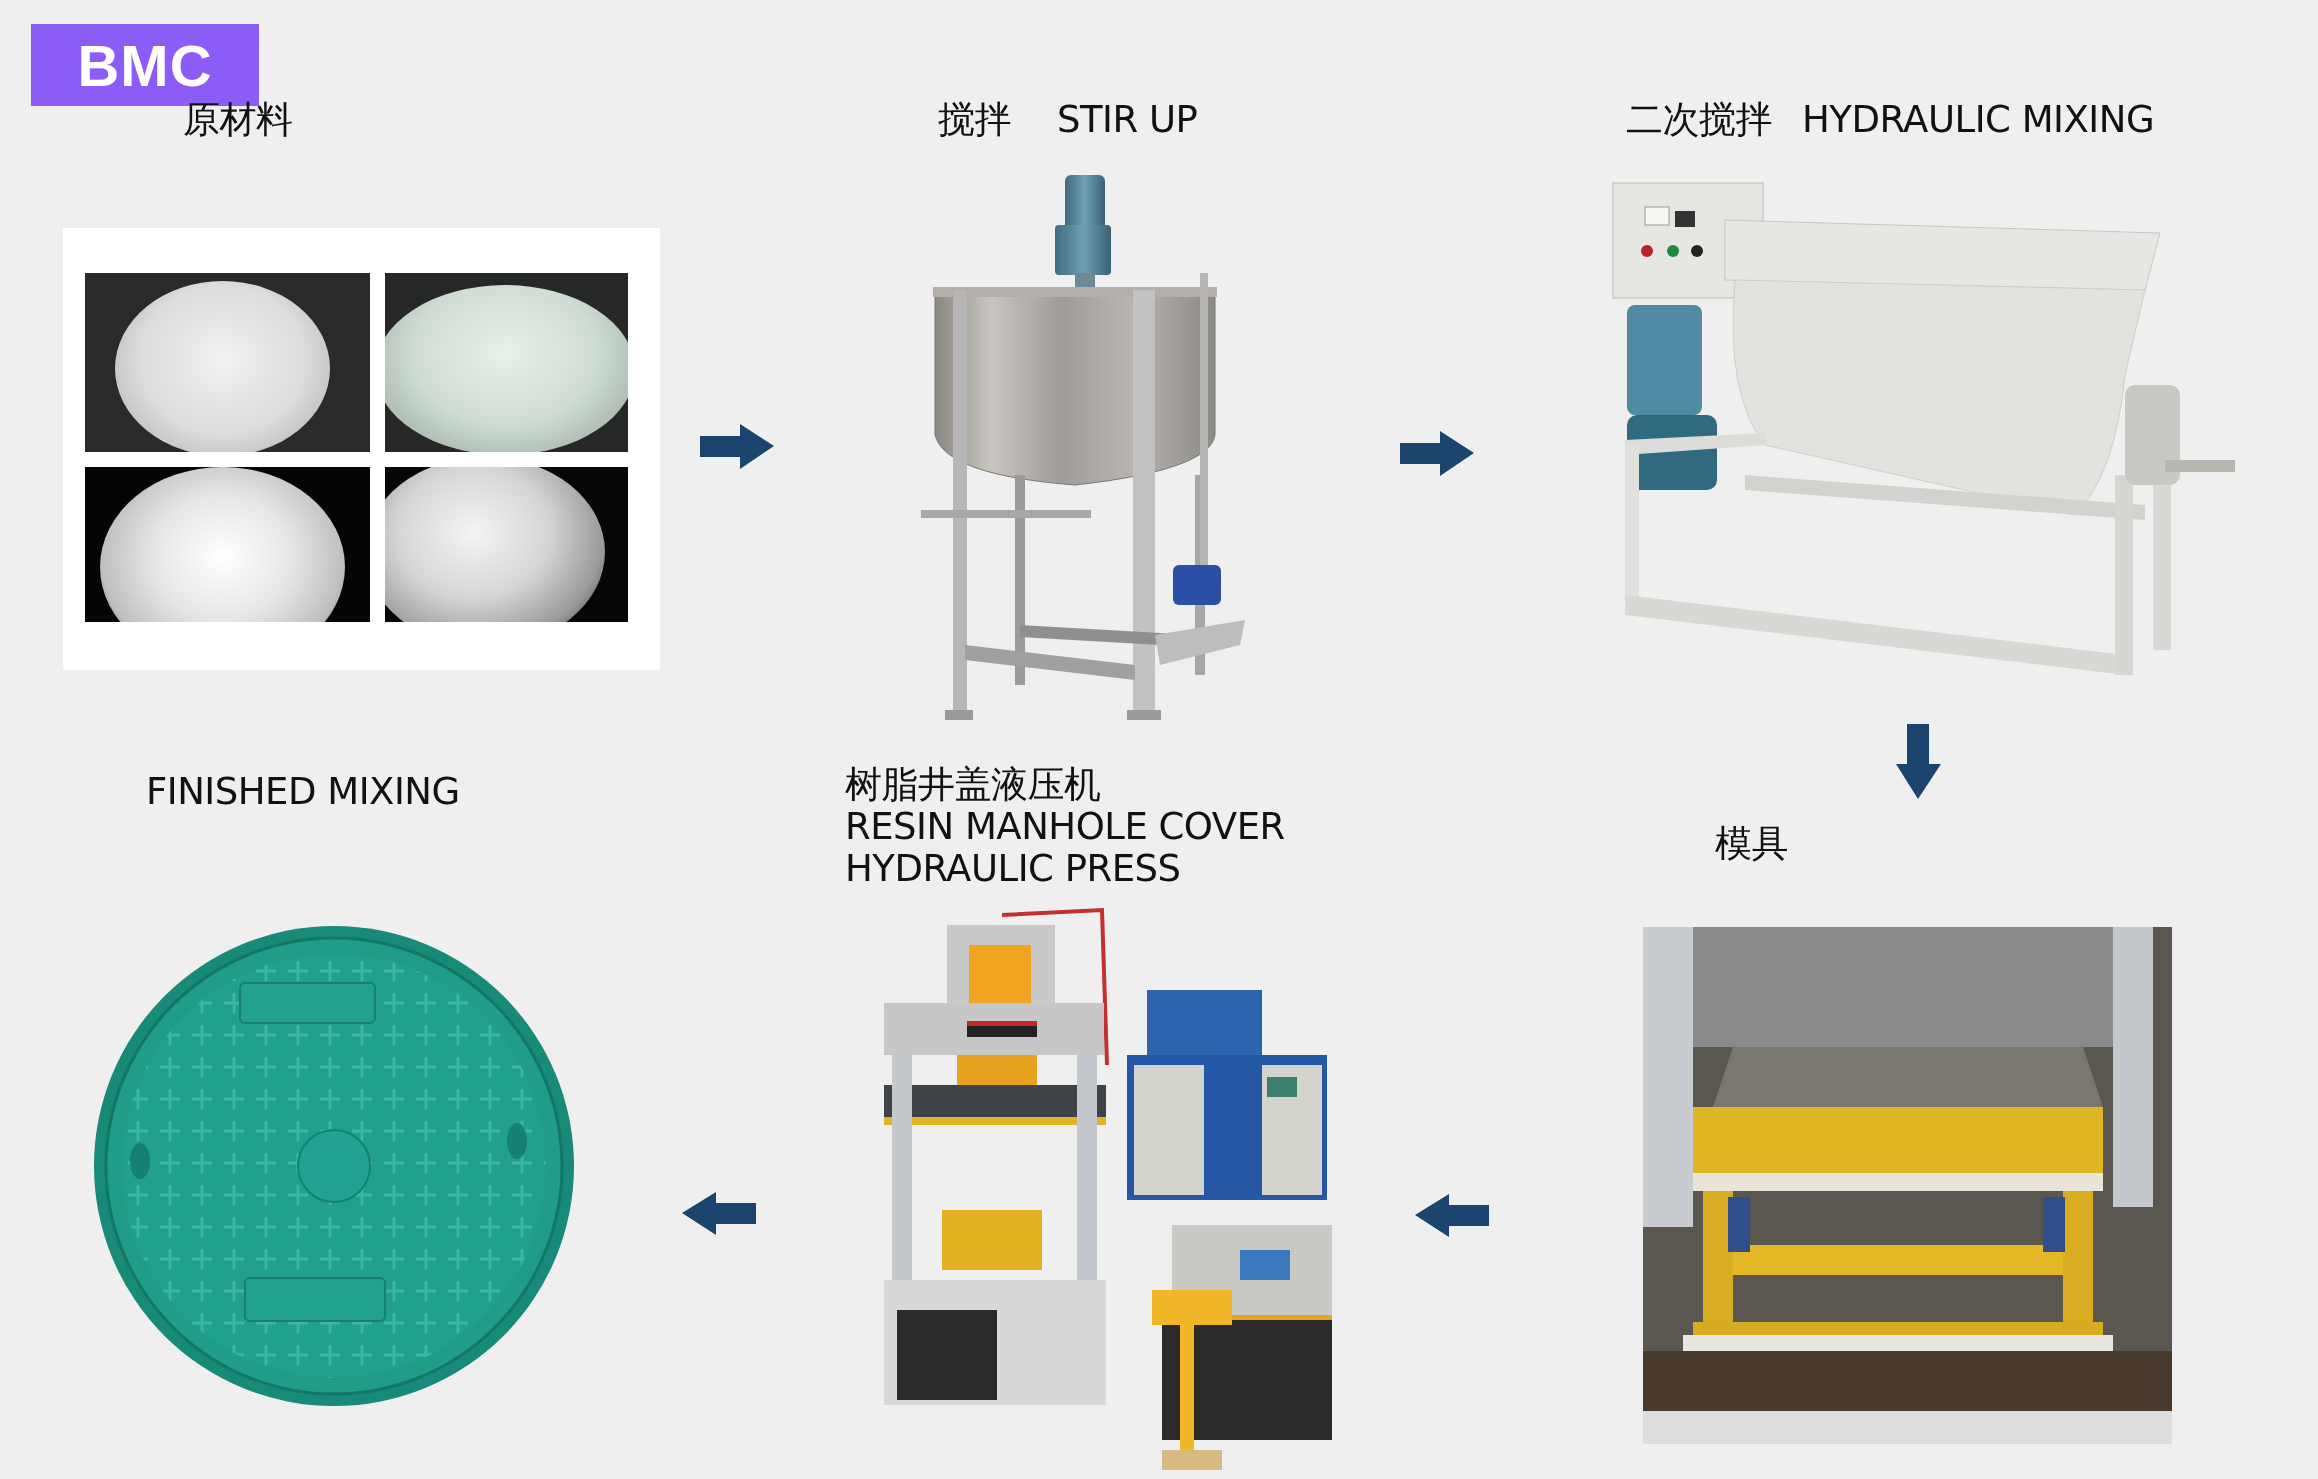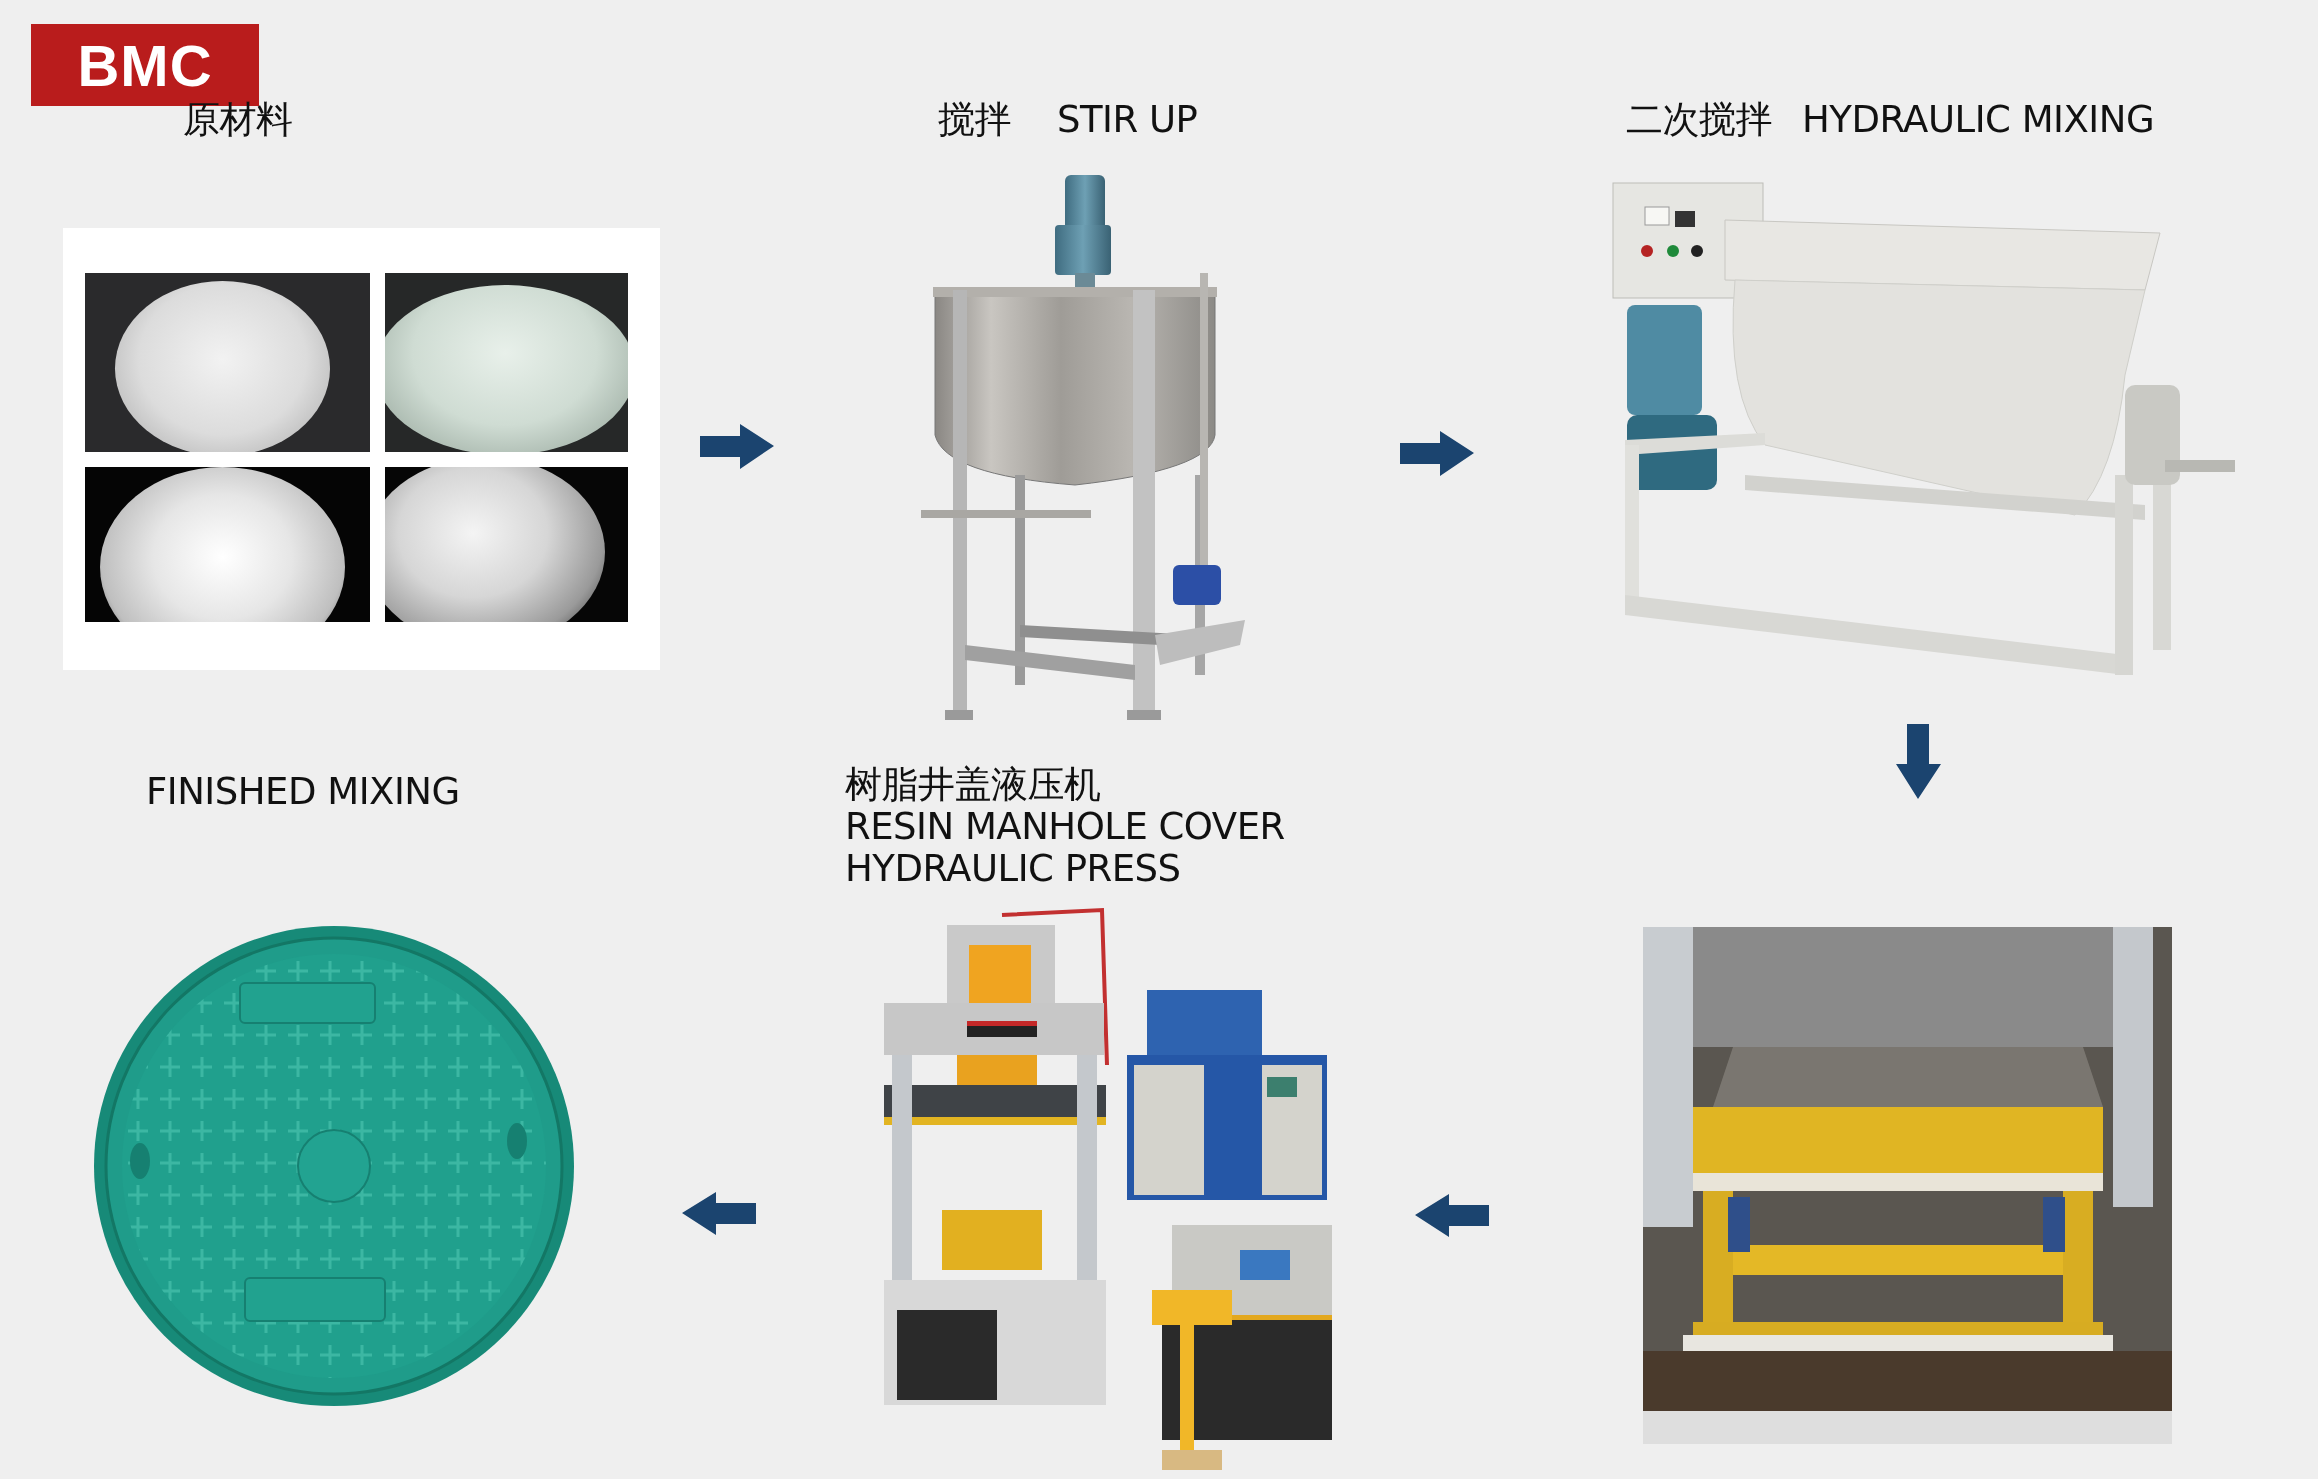--- a/index.html
+++ b/index.html
@@ -5,21 +5,21 @@
   html, body { margin:0; padding:0; }
   body {
     width:2318px; height:1479px; position:relative; overflow:hidden;
     background:#efefef;
     font-family:"DejaVu Sans","Liberation Sans",sans-serif;
     color:#111;
   }
   .abs { position:absolute; }
   .badge {
     left:31px; top:24px; width:228px; height:82px;
-    background:#b91c1c; color:#fff;
+    background:#8b5cf6; color:#fff;
     display:flex; align-items:center; justify-content:center;
     font-family:"Liberation Sans",sans-serif; font-weight:bold; font-size:58px; letter-spacing:1px;
   }
   .title {
     font-family:"DejaVu Sans","Liberation Sans",sans-serif;
     font-size:37px; line-height:48px; letter-spacing:-0.5px; white-space:nowrap;
   }
   .arrow svg { display:block; }
   
   .panel { left:63px; top:228px; width:597px; height:442px; background:#ffffff; }
@@ -147,20 +147,21 @@
   </svg>
 </div>
 
 <div class="abs arrow" style="left:1896px; top:724px;">
   <svg width="45" height="75" viewBox="0 0 45 75">
       <polygon points="11,0 33,0 33,40 45,40 22,75 0,40 11,40" fill="#1b446f"></polygon>
     </svg>
 </div>
 
 <div class="abs title" style="left:1715px; top:820px; width:400px;">
+  <div>模具</div>
 </div>
 
 <div class="illus" style="left:1643px; top:927px; width:529px; height:517px; background:#4a4540; overflow:hidden;">
   <svg width="529" height="517" viewBox="0 0 529 517">
     <rect x="0" y="0" width="529" height="517" fill="#5a5650"></rect>
     <rect x="50" y="0" width="430" height="120" fill="#8a8a8a"></rect>
     <rect x="0" y="0" width="50" height="300" fill="#c8ccd0"></rect>
     <rect x="470" y="0" width="40" height="280" fill="#c4c8cc"></rect>
     <polygon points="90,120 440,120 460,180 70,180" fill="#7a7670"></polygon>
     <rect x="50" y="180" width="410" height="75" fill="#e0b523"></rect>

